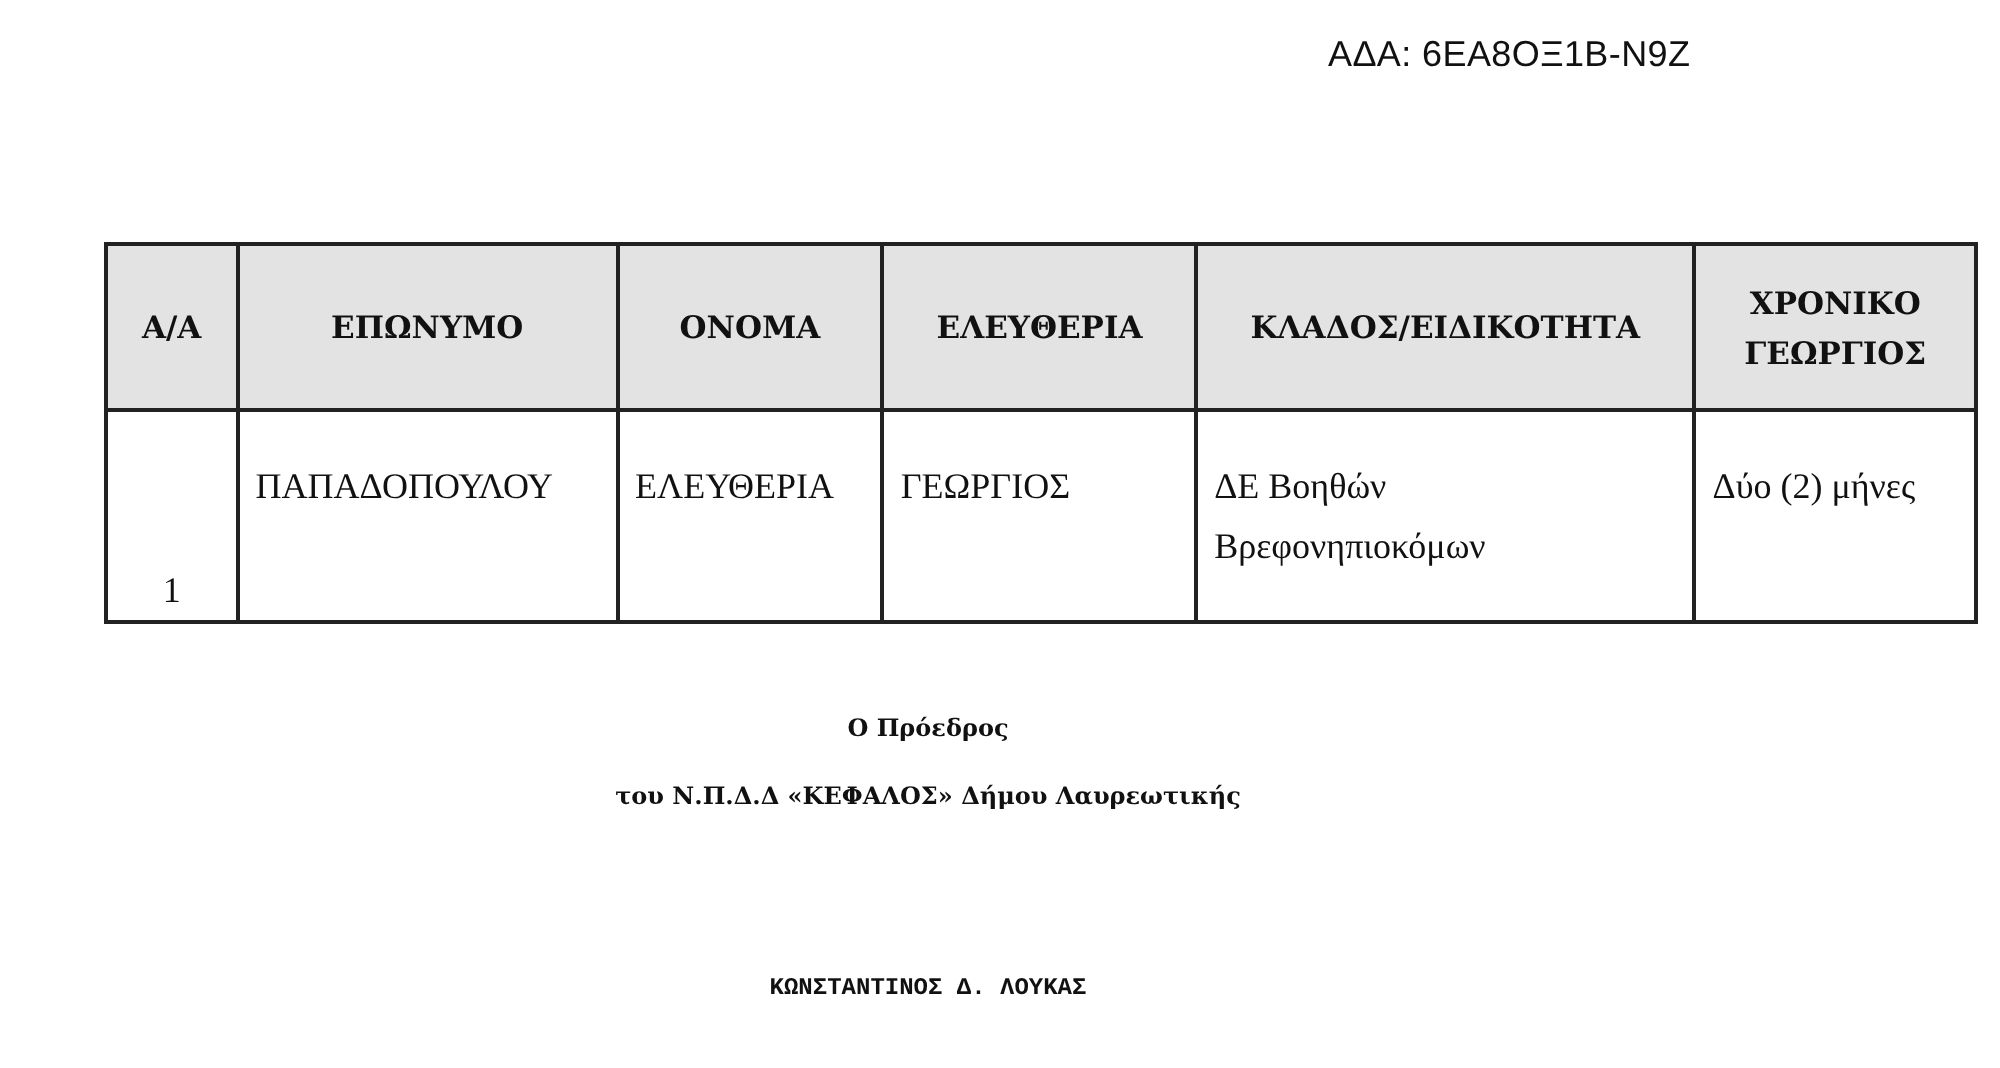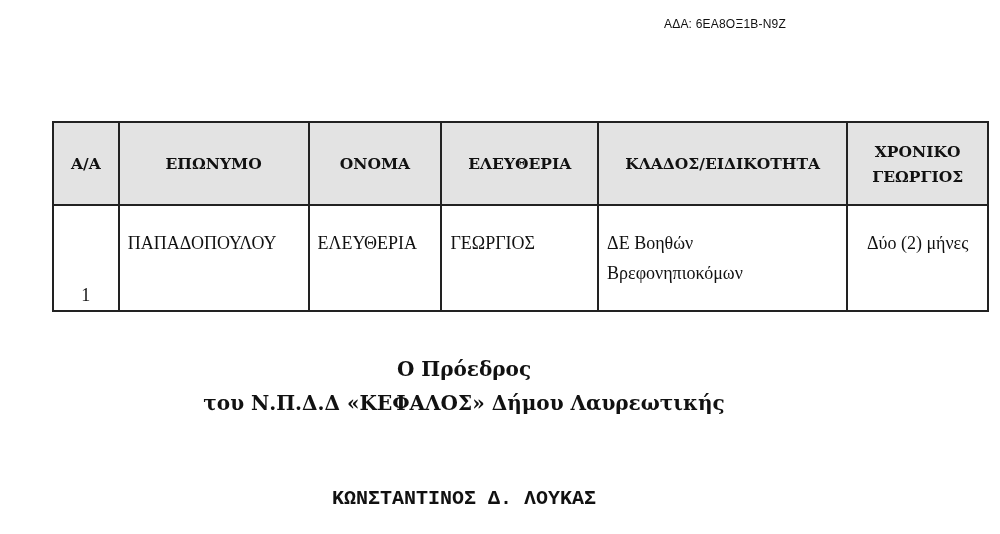--- a/index.html
+++ b/index.html
@@ -1,43 +1,43 @@
 <!DOCTYPE html>
 <html><head>
   <meta charset="utf-8">
   <style>
     html, body { margin: 0; padding: 0; background: #ffffff; }
     body { width: 1000px; height: 534px; position: relative; overflow: hidden; color: #111; }
     .ada {
       position: absolute; left: 664px; top: 17px;
-      font-family: "Liberation Sans", sans-serif; font-size: 12px; color: #111;
+      font-family: "Liberation Sans", sans-serif; font-size: 18px; color: #111;
       letter-spacing: 0.2px;
     }
     table.roster {
       position: absolute; left: 32px; top: 121px;
       width: 937px; border-collapse: collapse;
       font-family: "DejaVu Serif", serif;
       margin-left: 20px;
     }
     table.roster th, table.roster td {
       border: 2px solid #222; padding: 0 8px;
     }
     table.roster th {
       background: #e3e3e3; height: 81px; font-weight: bold; font-size: 15.5px;
       text-align: center; line-height: 25px;
     }
     table.roster td {
       height: 82px; font-family: Liberation Serif, serif; font-size: 18px;
       vertical-align: top; padding-top: 22px; line-height: 30px;
     }
     td.num { text-align: center; vertical-align: bottom !important; padding-top: 0; padding-bottom: 17px; }
-    td.time { text-align: center; }
+    td.time { }
     .sig {
       position: absolute; left: 0; width: 928px; text-align: center;
-      font-family: "DejaVu Serif", serif; font-weight: bold; font-size: 20px;
+      font-family: "DejaVu Serif", serif; font-weight: bold; font-size: 12px;
     }
   </style>
 </head>
 <body>
 
 <div class="ada">ΑΔΑ: 6ΕΑ8ΟΞ1Β-Ν9Ζ</div>
 
 <table class="roster">
   <colgroup>
     <col style="width:66px">

